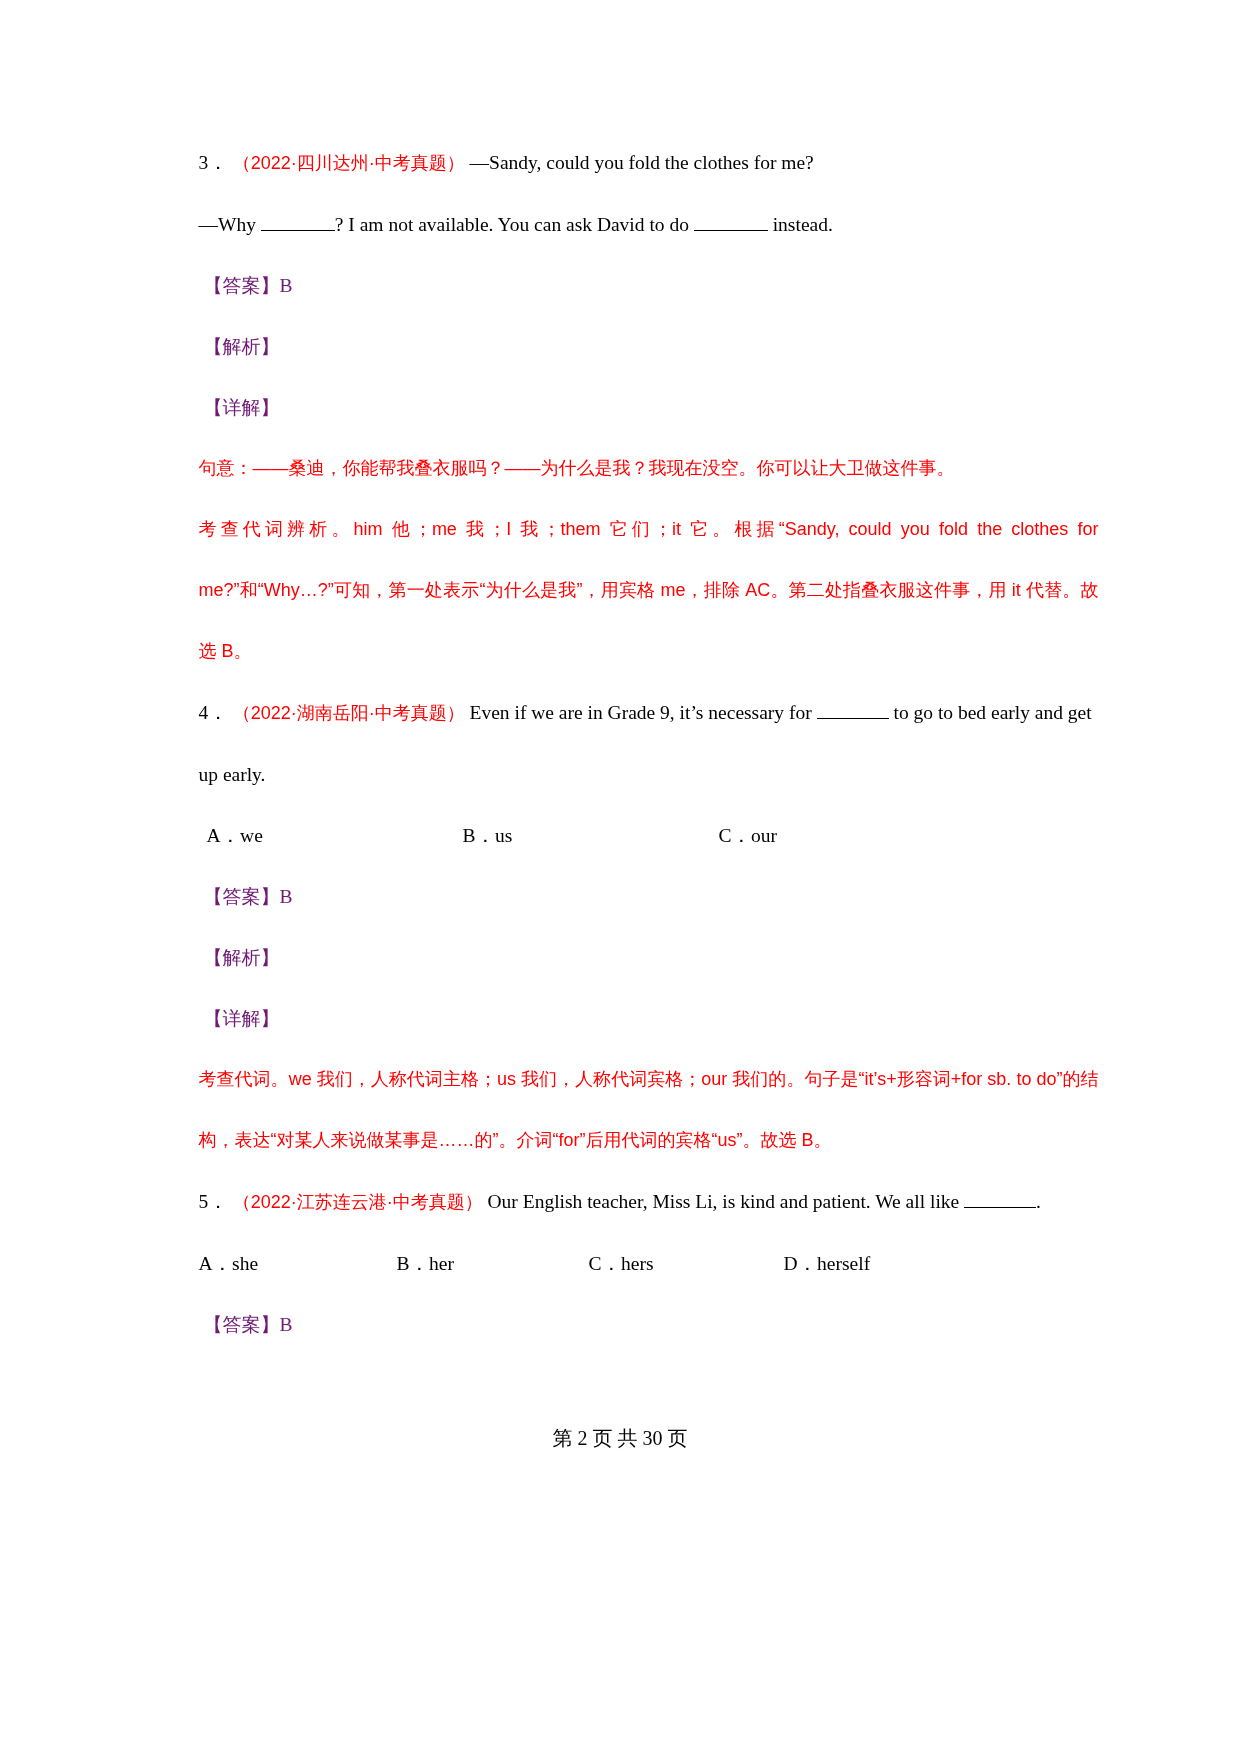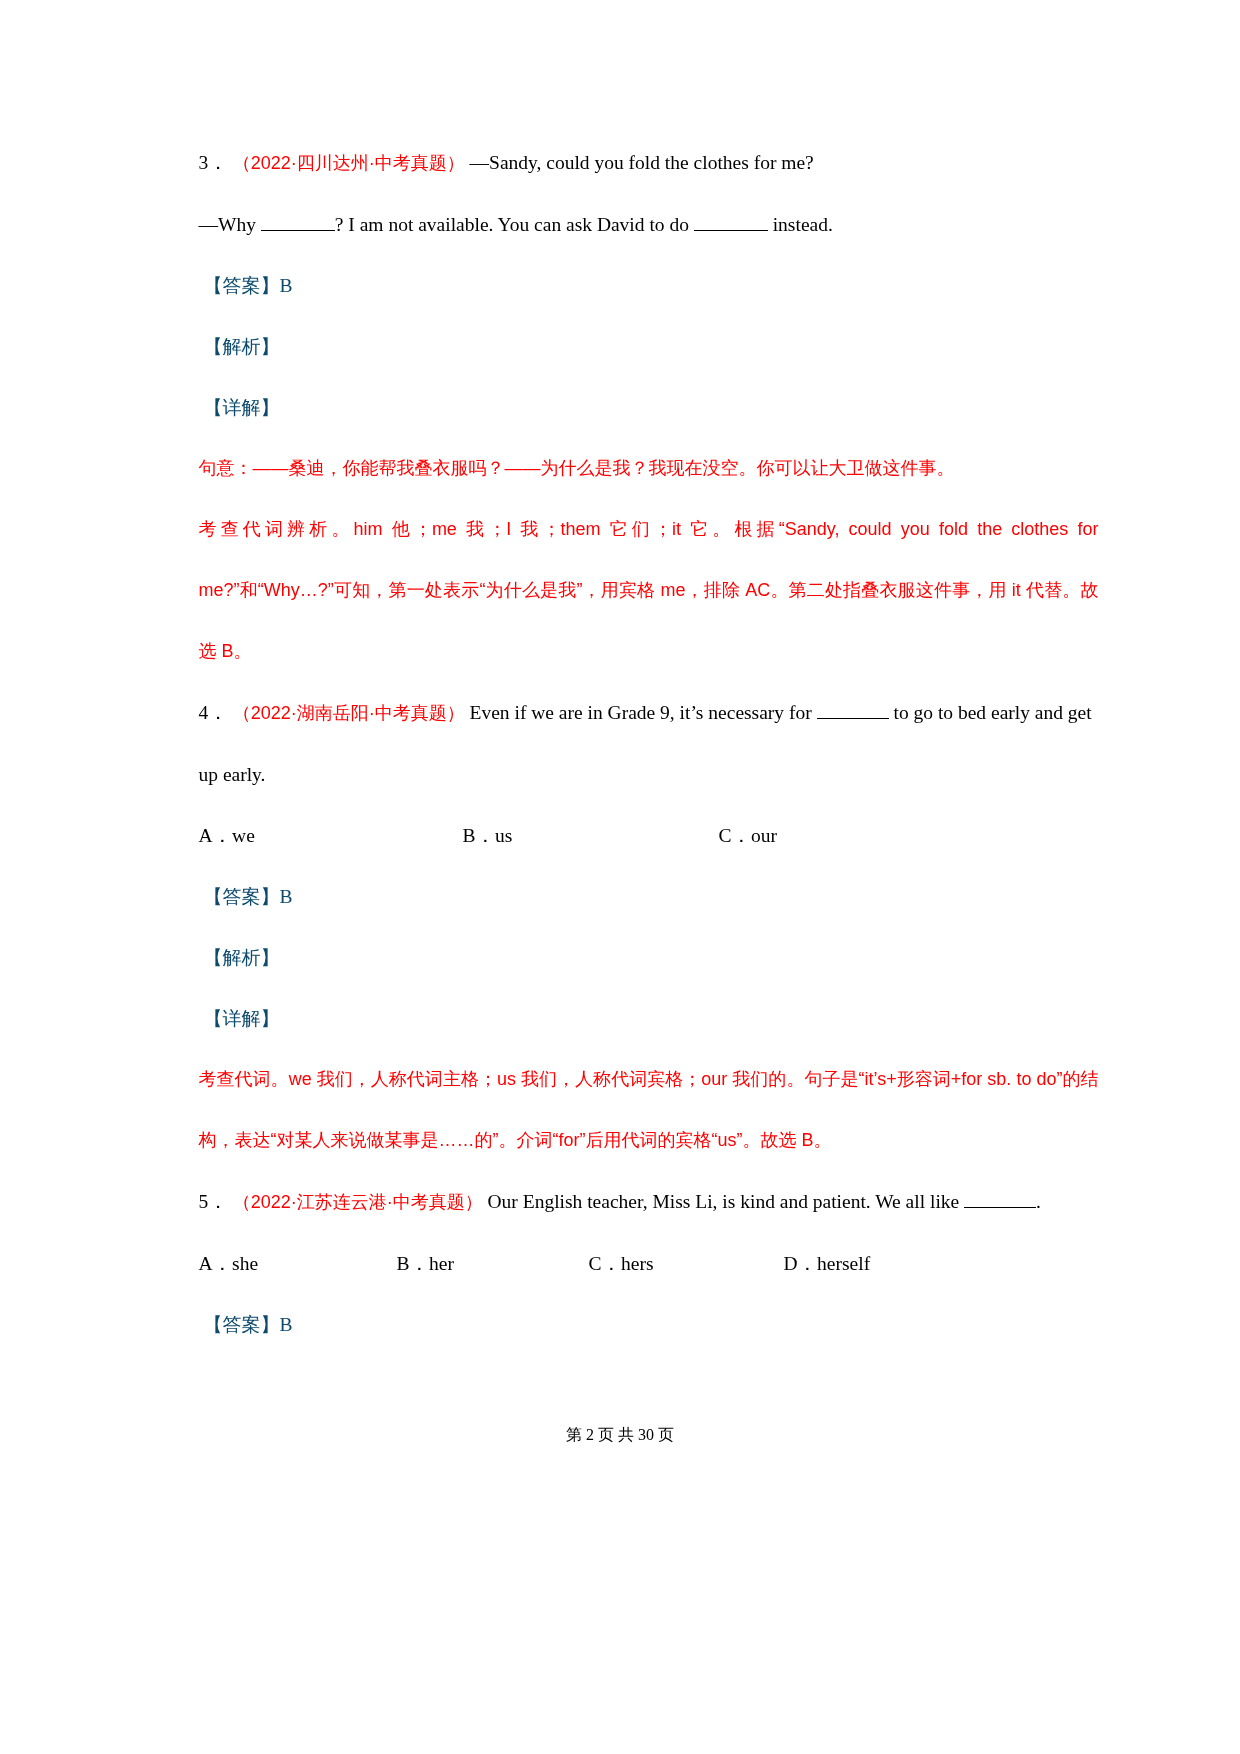--- a/index.html
+++ b/index.html
@@ -58,21 +58,21 @@
     height: 61px;
   }
   .opt {
     position: absolute;
     top: 0;
     white-space: nowrap;
   }
   .tag-line {
     font-size: 19px;
     line-height: 61px;
-    color: #0c4a6e;
+    color: #701a75;
     font-family: "Liberation Sans", "DejaVu Sans", sans-serif;
   }
   .tag-line .ansval {
     font-family: "Liberation Serif", serif;
     font-size: 19.5px;
   }
   .exp {
     color: #ff0000;
     font-family: "Liberation Sans", "DejaVu Sans", sans-serif;
     font-size: 18px;
@@ -83,21 +83,21 @@
   .indent-sm {
     padding-left: 5px;
   }
   .footer {
     position: absolute;
     left: 0;
     right: 0;
     top: 1425px;
     text-align: center;
     font-family: "Liberation Serif", "DejaVu Serif", serif;
-    font-size: 16px;
+    font-size: 20px;
     color: #000000;
   }
 </style>
 </head>
 <body>
 
 <div class="page">
   <div class="content">
 
     <div class="q-line">
@@ -127,21 +127,21 @@
       <span class="qnum">4．</span>
       <span class="src">（2022·湖南岳阳·中考真题）</span>
       <span class="stem">Even if we are in Grade 9, it’s necessary for </span><span class="blank w3"></span><span class="stem"> to go to bed early and get</span>
     </div>
 
     <div class="q-line">
       <span class="stem">up early.</span>
     </div>
 
     <div class="options">
-      <span class="opt stem" style="left:0px;text-align:center;">
+      <span class="opt stem" style="left:8px;text-align:center;">
         <span>A</span><span>．we</span>
       </span>
       <span class="opt stem" style="left:264px;">
         <span>B</span><span>．us</span>
       </span>
       <span class="opt stem" style="left:520px;">
         <span>C</span><span>．our</span>
       </span>
     </div>
 

